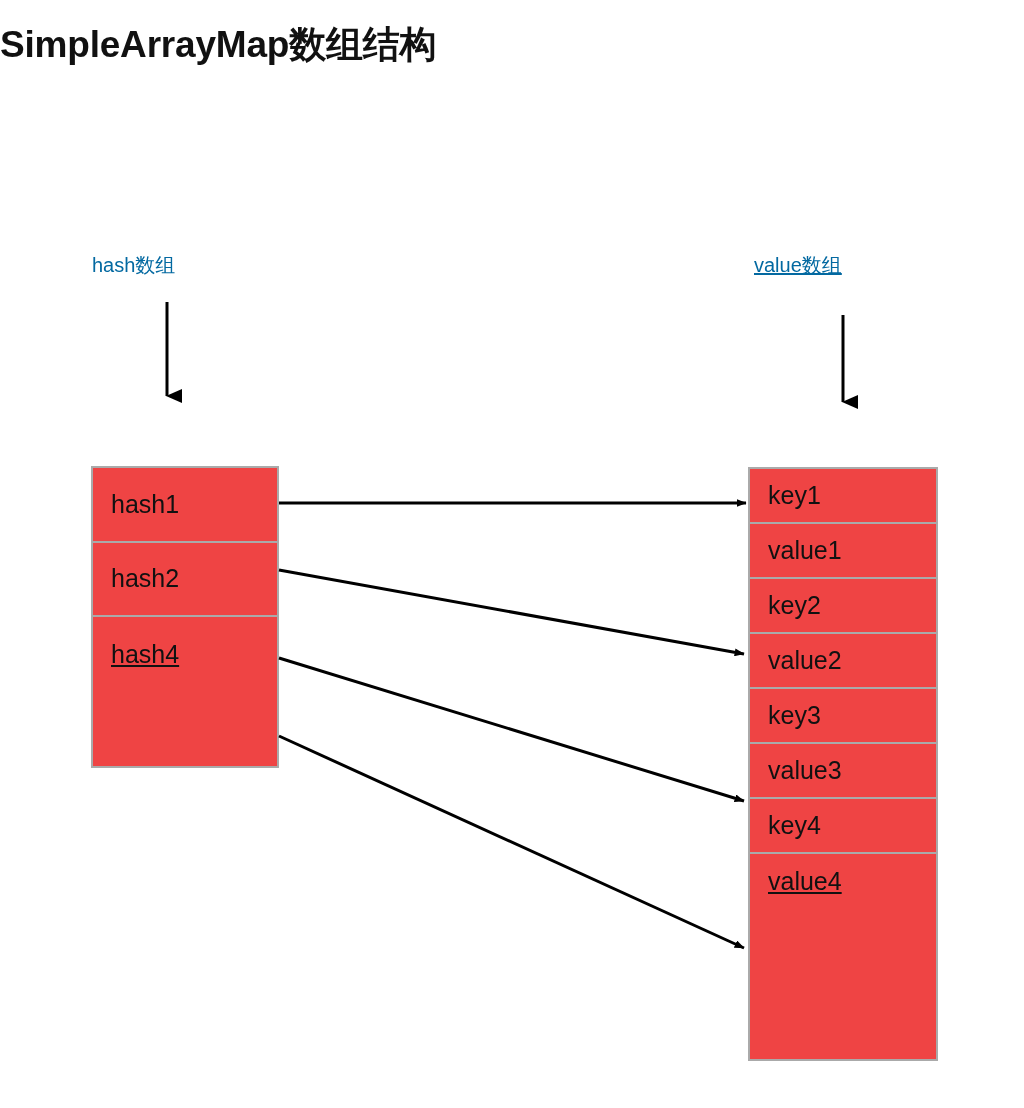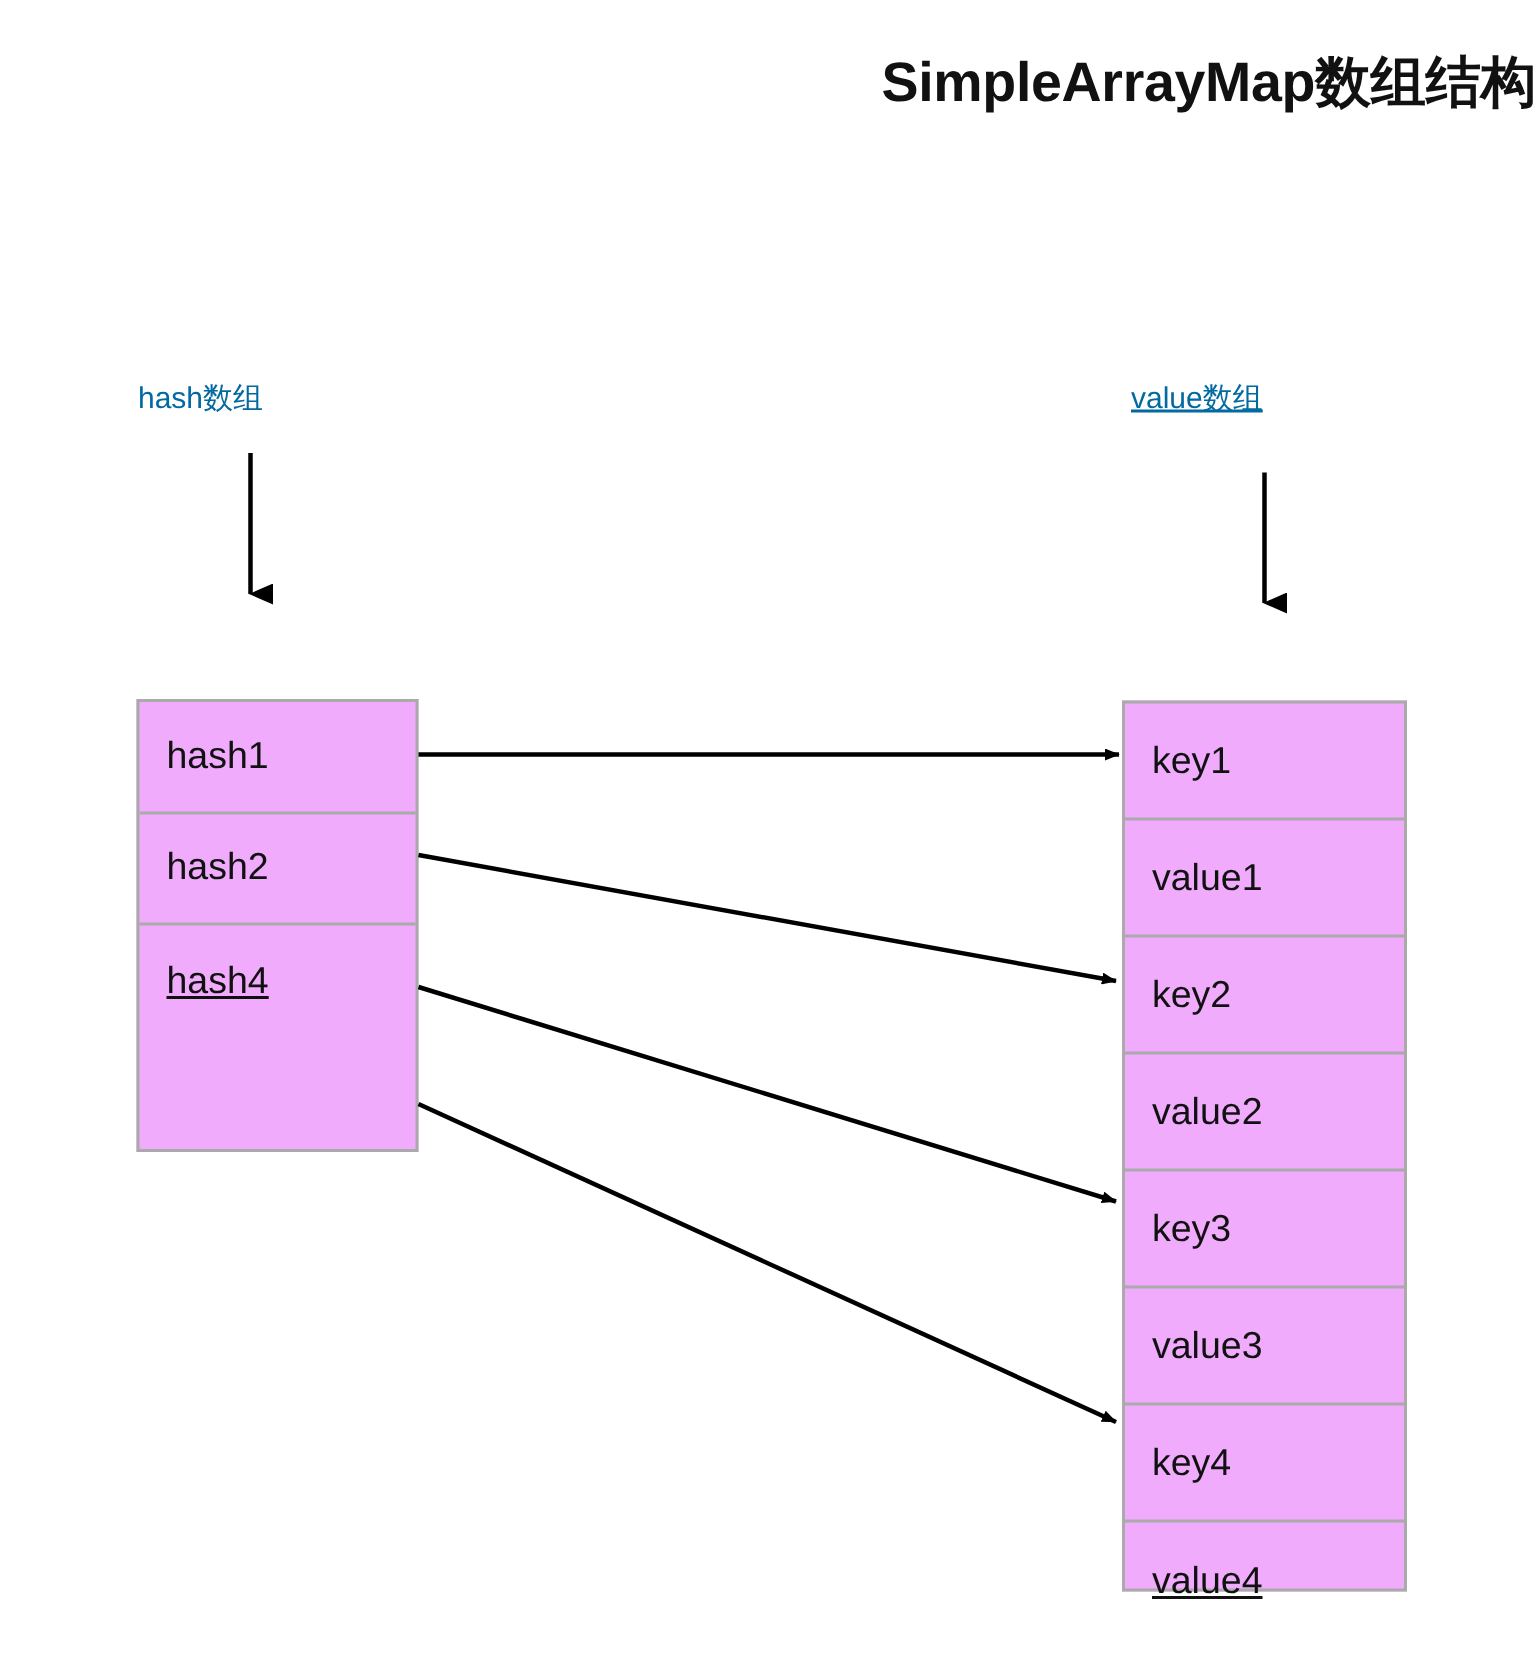--- a/index.html
+++ b/index.html
@@ -11,42 +11,42 @@
     position: relative;
     width: 1024px;
     height: 1108px;
     background: #ffffff;
     font-family: "Liberation Sans", "DejaVu Sans", sans-serif;
     overflow: hidden;
   }
   #title {
     position: absolute;
     left: 0;
-    top: 30px;
+    top: 20px;
     width: 1024px;
-    text-align: right;
+    text-align: left;
     font-size: 37px;
     font-weight: bold;
     color: #111111;
     letter-spacing: -0.2px;
   }
   .array-label {
     position: absolute;
     font-size: 20px;
     color: #0369a1;
     white-space: nowrap;
   }
   #hash-array-label { left: 92px; top: 252px; }
   #value-array-label { left: 754px; top: 252px; text-decoration: underline; }
 
   .table {
     position: absolute;
     box-sizing: border-box;
     border: 2px solid #aaaaaa;
-    background: #f0abfc;
+    background: #ef4444;
   }
   .cell {
     box-sizing: border-box;
     border-bottom: 2px solid #aaaaaa;
     display: flex;
     align-items: center;
     padding-left: 18px;
     font-size: 25px;
     color: #111111;
   }
@@ -62,21 +62,21 @@
     height: 302px;
   }
   #hash-table .cell { height: 74.5px; }
 
   #kv-table {
     left: 748px;
     top: 467px;
     width: 190px;
     height: 594px;
   }
-  #kv-table .cell { height: 78px; }
+  #kv-table .cell { height: 55px; }
 
   #arrow-layer {
     position: absolute;
     left: 0;
     top: 0;
     width: 1024px;
     height: 1108px;
     pointer-events: none;
   }
 </style>

